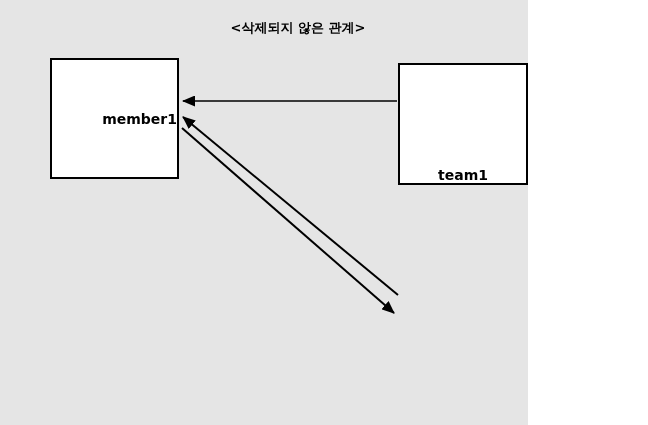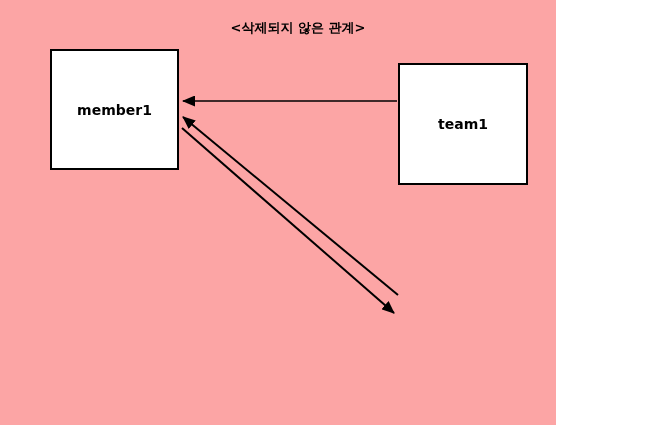--- a/index.html
+++ b/index.html
@@ -5,23 +5,22 @@
   html, body {
     margin: 0;
     padding: 0;
     background: #ffffff;
     font-family: "DejaVu Sans", "Liberation Sans", sans-serif;
   }
   .canvas {
     position: relative;
     width: 528px;
     height: 425px;
-    background: #fca5a5;
+    background: #e5e5e5;
     overflow: hidden;
-    padding-left: 28px;
   }
   .diagram-title {
     position: absolute;
     left: 98px;
     top: 19px;
     width: 400px;
     text-align: center;
     font-size: 13px;
     font-weight: bold;
     color: #000000;
@@ -32,22 +31,22 @@
     box-sizing: border-box;
     border: 2px solid #000000;
     background: #ffffff;
     display: flex;
     align-items: center;
     justify-content: center;
     font-size: 14px;
     font-weight: bold;
     color: #000000;
   }
-  .node-member1 { left: 50px;  top: 49px;  width: 129px; height: 121px; }
-  .node-team1   { left: 398px; top: 63px;  width: 130px; height: 122px; }
+  .node-member1 { left: 50px;  top: 58px;  width: 129px; height: 121px; justify-content: flex-end; }
+  .node-team1   { left: 398px; top: 63px;  width: 130px; height: 122px; align-items: flex-end; }
   .node-team2   { left: 398px; top: 242px; width: 130px; height: 121px; }
   .edges-layer {
     position: absolute;
     left: 0;
     top: 0;
     width: 648px;
     height: 425px;
     pointer-events: none;
   }
 </style>

